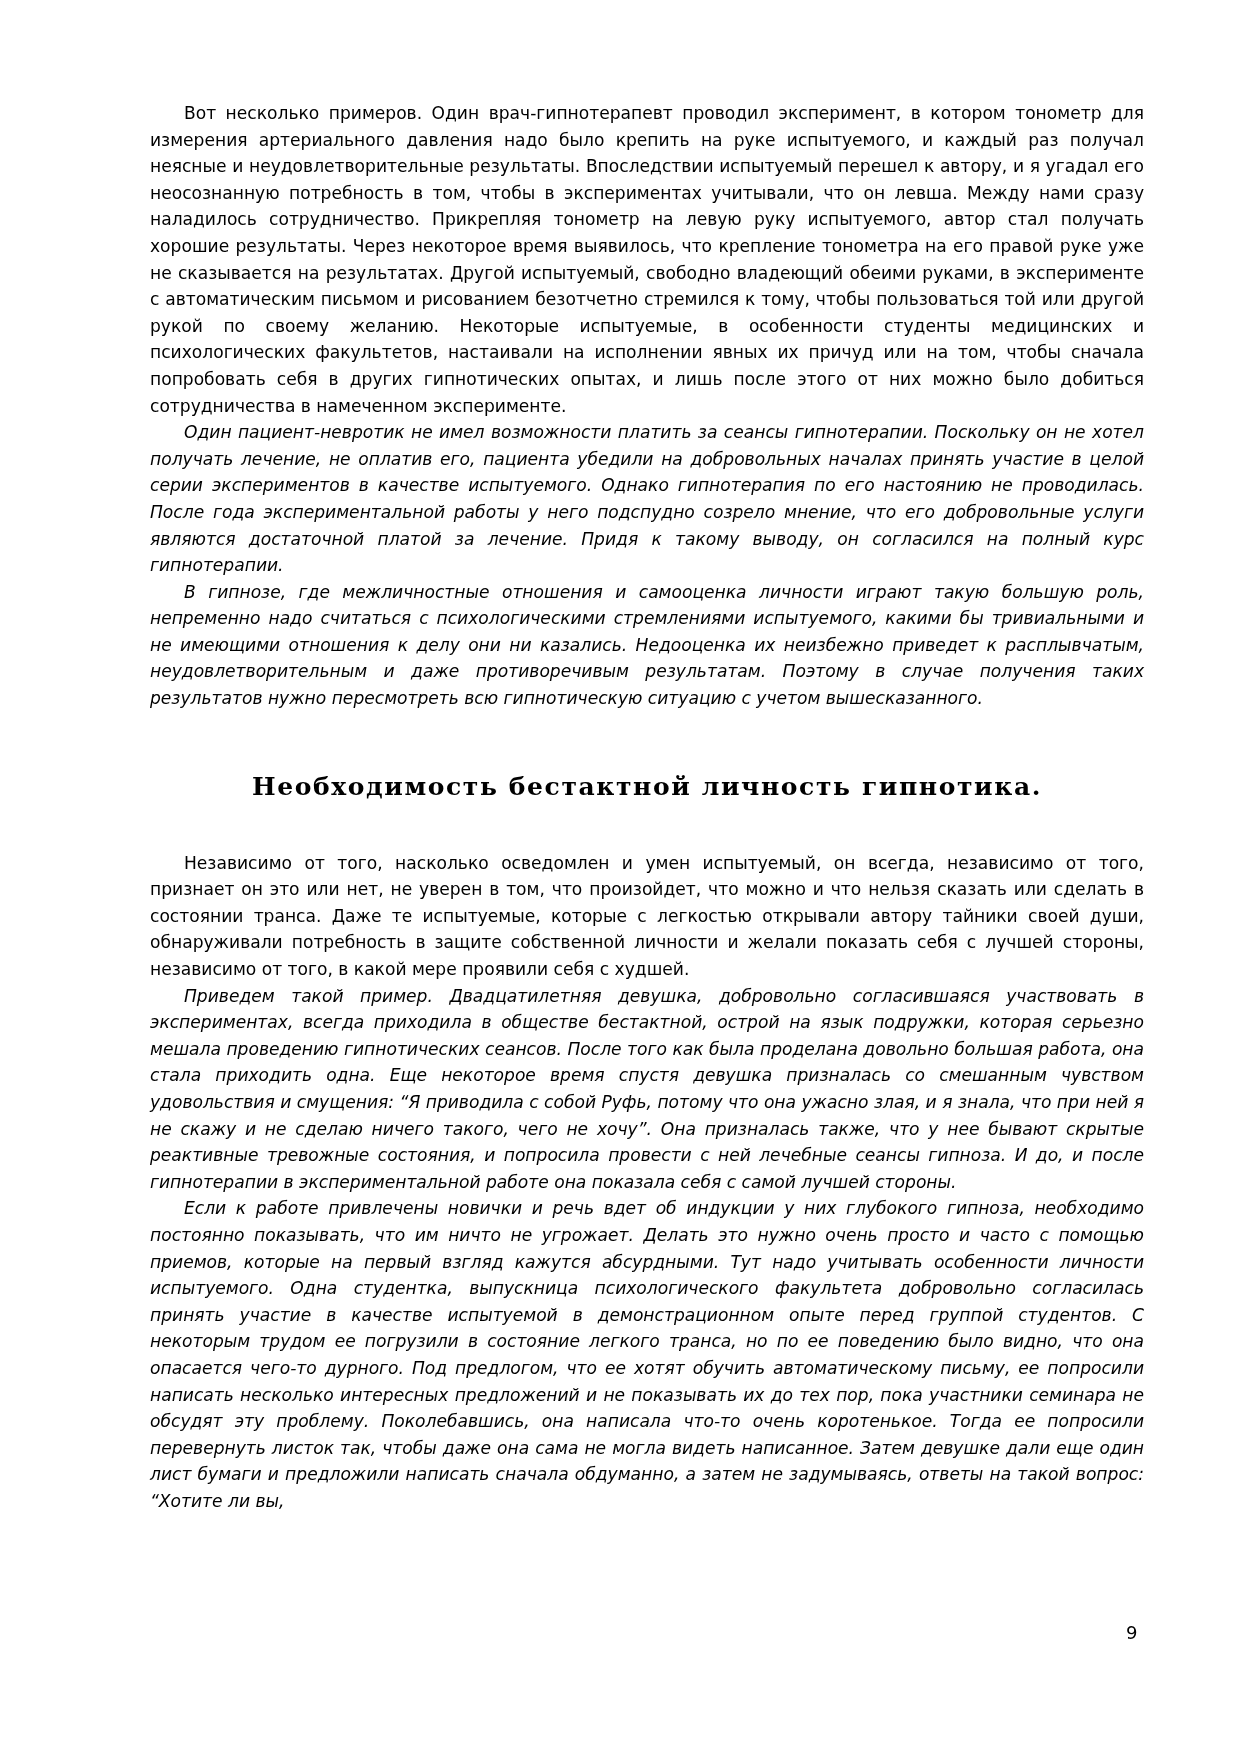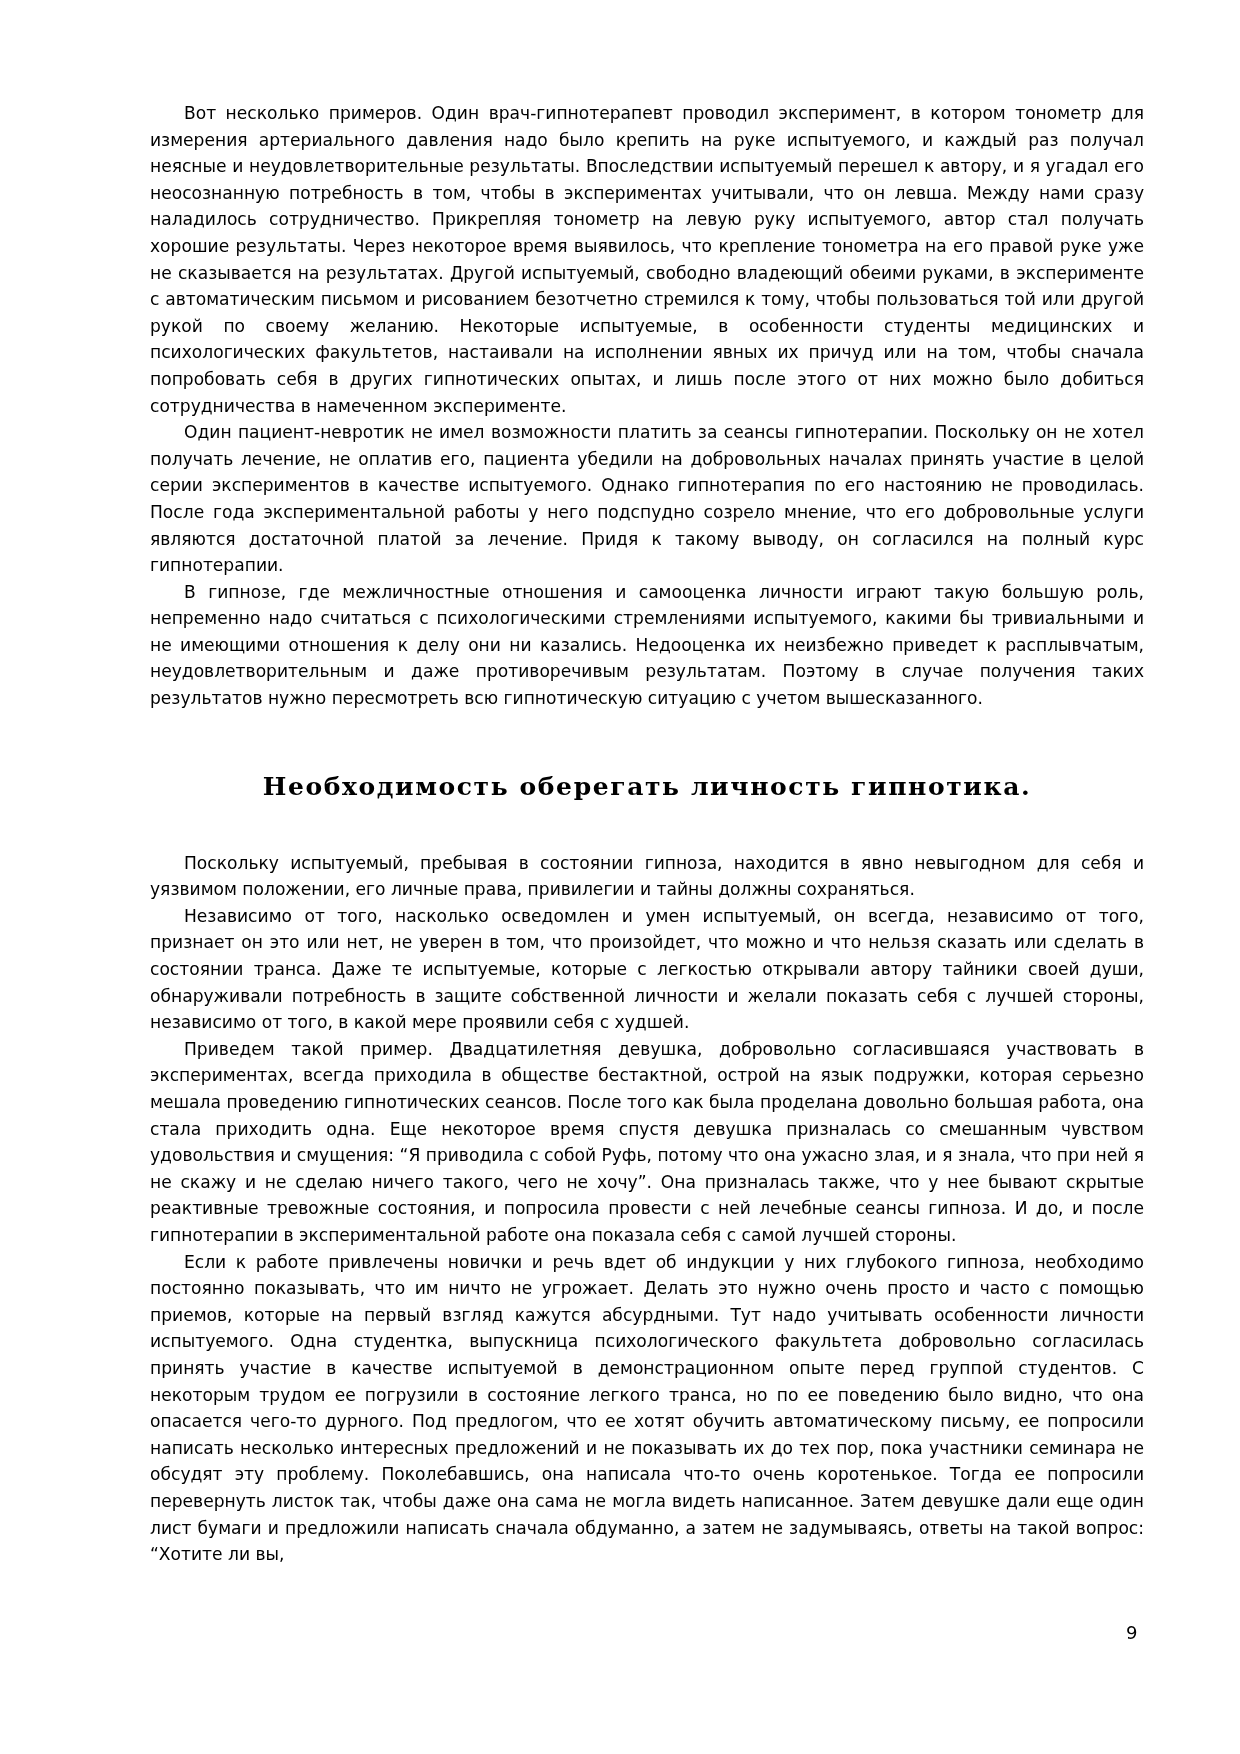--- a/index.html
+++ b/index.html
@@ -32,20 +32,21 @@
     text-align: justify;
     text-indent: 34px;
     font-size: 17.1px;
     line-height: 26.6px;
     color: #000000;
     word-spacing: 0px;
     hyphens: none;
   }
   p.para + p.para {
     margin-top: 0px;
+    font-style: italic;
   }
   h2.section-heading {
     margin: 0;
     padding: 0;
     font-family: "DejaVu Serif", serif;
     font-weight: bold;
     font-size: 25px;
     line-height: 30px;
     letter-spacing: 1.6px;
     text-align: center;
@@ -69,25 +70,24 @@
 
 <div class="page">
   <div class="content">
 
     <p class="para">Вот несколько примеров. Один врач-гипнотерапевт проводил эксперимент, в котором тонометр для измерения артериального давления надо было крепить на руке испытуемого, и каждый раз получал неясные и неудовлетворительные результаты. Впоследствии испытуемый перешел к автору, и я угадал его неосознанную потребность в том, чтобы в экспериментах учитывали, что он левша. Между нами сразу наладилось сотрудничество. Прикрепляя тонометр на левую руку испытуемого, автор стал получать хорошие результаты. Через некоторое время выявилось, что крепление тонометра на его правой руке уже не сказывается на результатах. Другой испытуемый, свободно владеющий обеими руками, в эксперименте с автоматическим письмом и рисованием безотчетно стремился к тому, чтобы пользоваться той или другой рукой по своему желанию. Некоторые испытуемые, в особенности студенты медицинских и психологических факультетов, настаивали на исполнении явных их причуд или на том, чтобы сначала попробовать себя в других гипнотических опытах, и лишь после этого от них можно было добиться сотрудничества в намеченном эксперименте.</p>
     <p class="para">Один пациент-невротик не имел возможности платить за сеансы гипнотерапии. Поскольку он не хотел получать лечение, не оплатив его, пациента убедили на добровольных началах принять участие в целой серии экспериментов в качестве испытуемого. Однако гипнотерапия по его настоянию не проводилась. После года экспериментальной работы у него подспудно созрело мнение, что его добровольные услуги являются достаточной платой за лечение. Придя к такому выводу, он согласился на полный курс гипнотерапии.</p>
     <p class="para">В гипнозе, где межличностные отношения и самооценка личности играют такую большую роль, непременно надо считаться с психологическими стремлениями испытуемого, какими бы тривиальными и не имеющими отношения к делу они ни казались. Недооценка их неизбежно приведет к расплывчатым, неудовлетворительным и даже противоречивым результатам. Поэтому в случае получения таких результатов нужно пересмотреть всю гипнотическую ситуацию с учетом вышесказанного.</p>
 
     <div class="gap-before-heading"></div>
 
-    <h2 class="section-heading">Необходимость оберегать личность гипнотика.</h2>
+    <h2 class="section-heading">Необходимость бестактной личность гипнотика.</h2>
 
     <div class="gap-after-heading"></div>
 
-    <p class="para">Поскольку испытуемый, пребывая в состоянии гипноза, находится в явно невыгодном для себя и уязвимом положении, его личные права, привилегии и тайны должны сохраняться.</p>
     <p class="para">Независимо от того, насколько осведомлен и умен испытуемый, он всегда, независимо от того, признает он это или нет, не уверен в том, что произойдет, что можно и что нельзя сказать или сделать в состоянии транса. Даже те испытуемые, которые с легкостью открывали автору тайники своей души, обнаруживали потребность в защите собственной личности и желали показать себя с лучшей стороны, независимо от того, в какой мере проявили себя с худшей.</p>
     <p class="para">Приведем такой пример. Двадцатилетняя девушка, добровольно согласившаяся участвовать в экспериментах, всегда приходила в обществе бестактной, острой на язык подружки, которая серьезно мешала проведению гипнотических сеансов. После того как была проделана довольно большая работа, она стала приходить одна. Еще некоторое время спустя девушка призналась со смешанным чувством удовольствия и смущения: “Я приводила с собой Руфь, потому что она ужасно злая, и я знала, что при ней я не скажу и не сделаю ничего такого, чего не хочу”. Она призналась также, что у нее бывают скрытые реактивные тревожные состояния, и попросила провести с ней лечебные сеансы гипноза. И до, и после гипнотерапии в экспериментальной работе она показала себя с самой лучшей стороны.</p>
     <p class="para">Если к работе привлечены новички и речь вдет об индукции у них глубокого гипноза, необходимо постоянно показывать, что им ничто не угрожает. Делать это нужно очень просто и часто с помощью приемов, которые на первый взгляд кажутся абсурдными. Тут надо учитывать особенности личности испытуемого. Одна студентка, выпускница психологического факультета добровольно согласилась принять участие в качестве испытуемой в демонстрационном опыте перед группой студентов. С некоторым трудом ее погрузили в состояние легкого транса, но по ее поведению было видно, что она опасается чего-то дурного. Под предлогом, что ее хотят обучить автоматическому письму, ее попросили написать несколько интересных предложений и не показывать их до тех пор, пока участники семинара не обсудят эту проблему. Поколебавшись, она написала что-то очень коротенькое. Тогда ее попросили перевернуть листок так, чтобы даже она сама не могла видеть написанное. Затем девушке дали еще один лист бумаги и предложили написать сначала обдуманно, а затем не задумываясь, ответы на такой вопрос: “Хотите ли вы,</p>
 
   </div>
 
   <div class="page-number">9</div>
 </div>
 
 </body></html>

